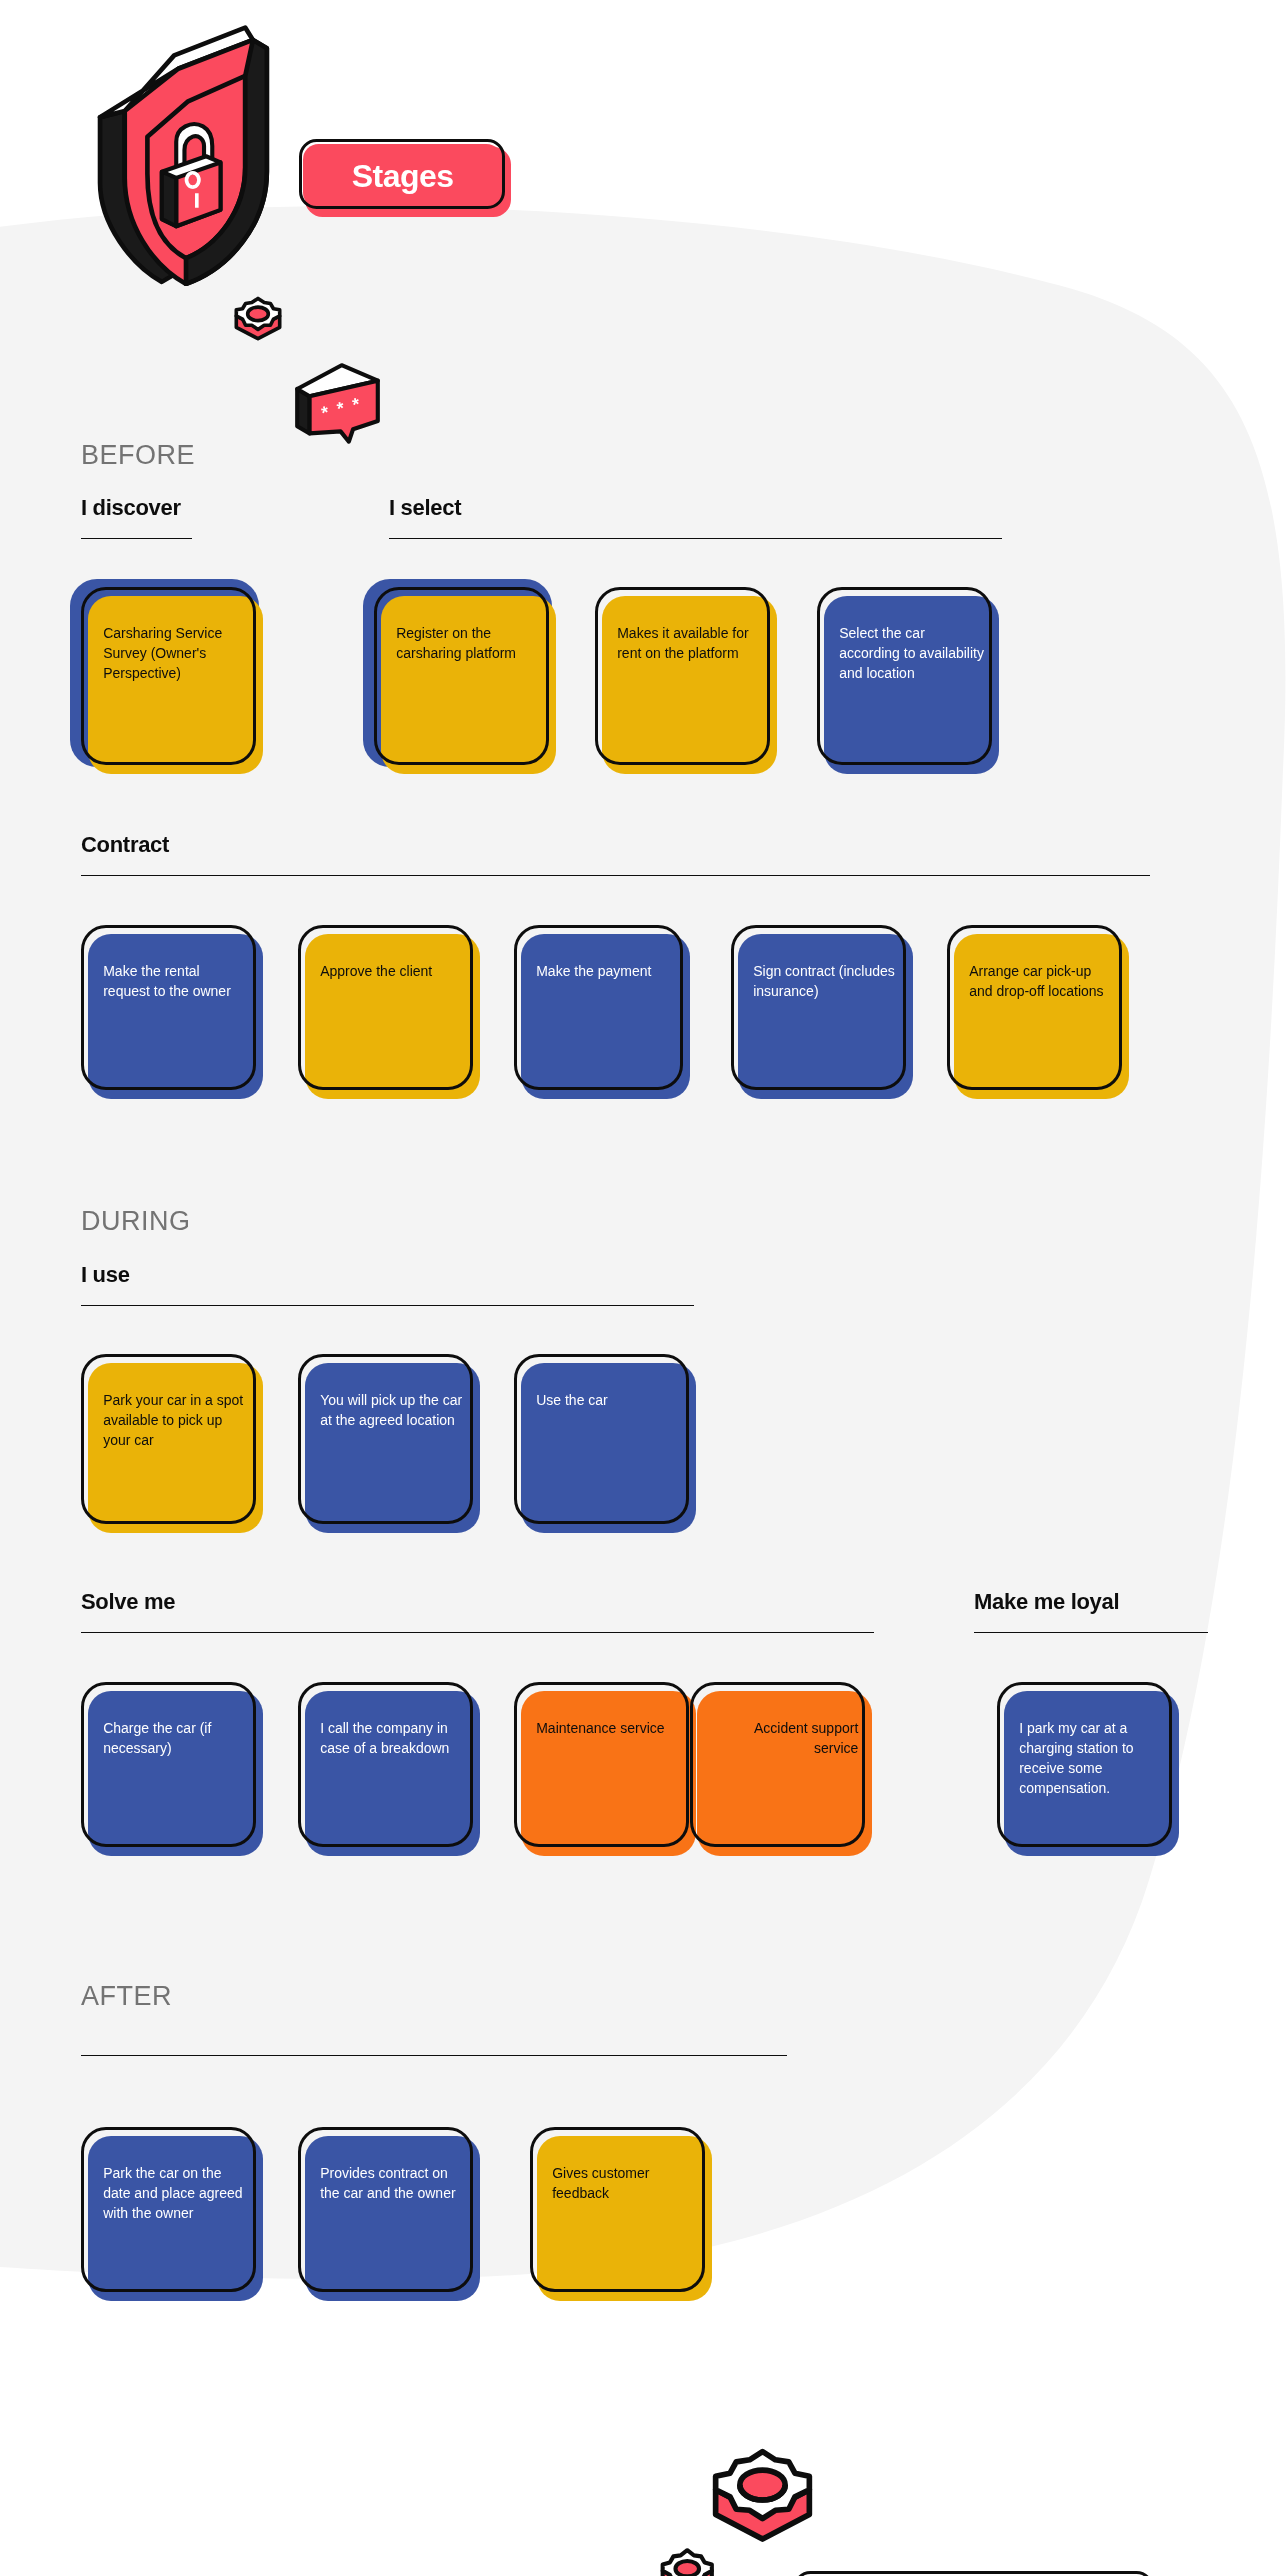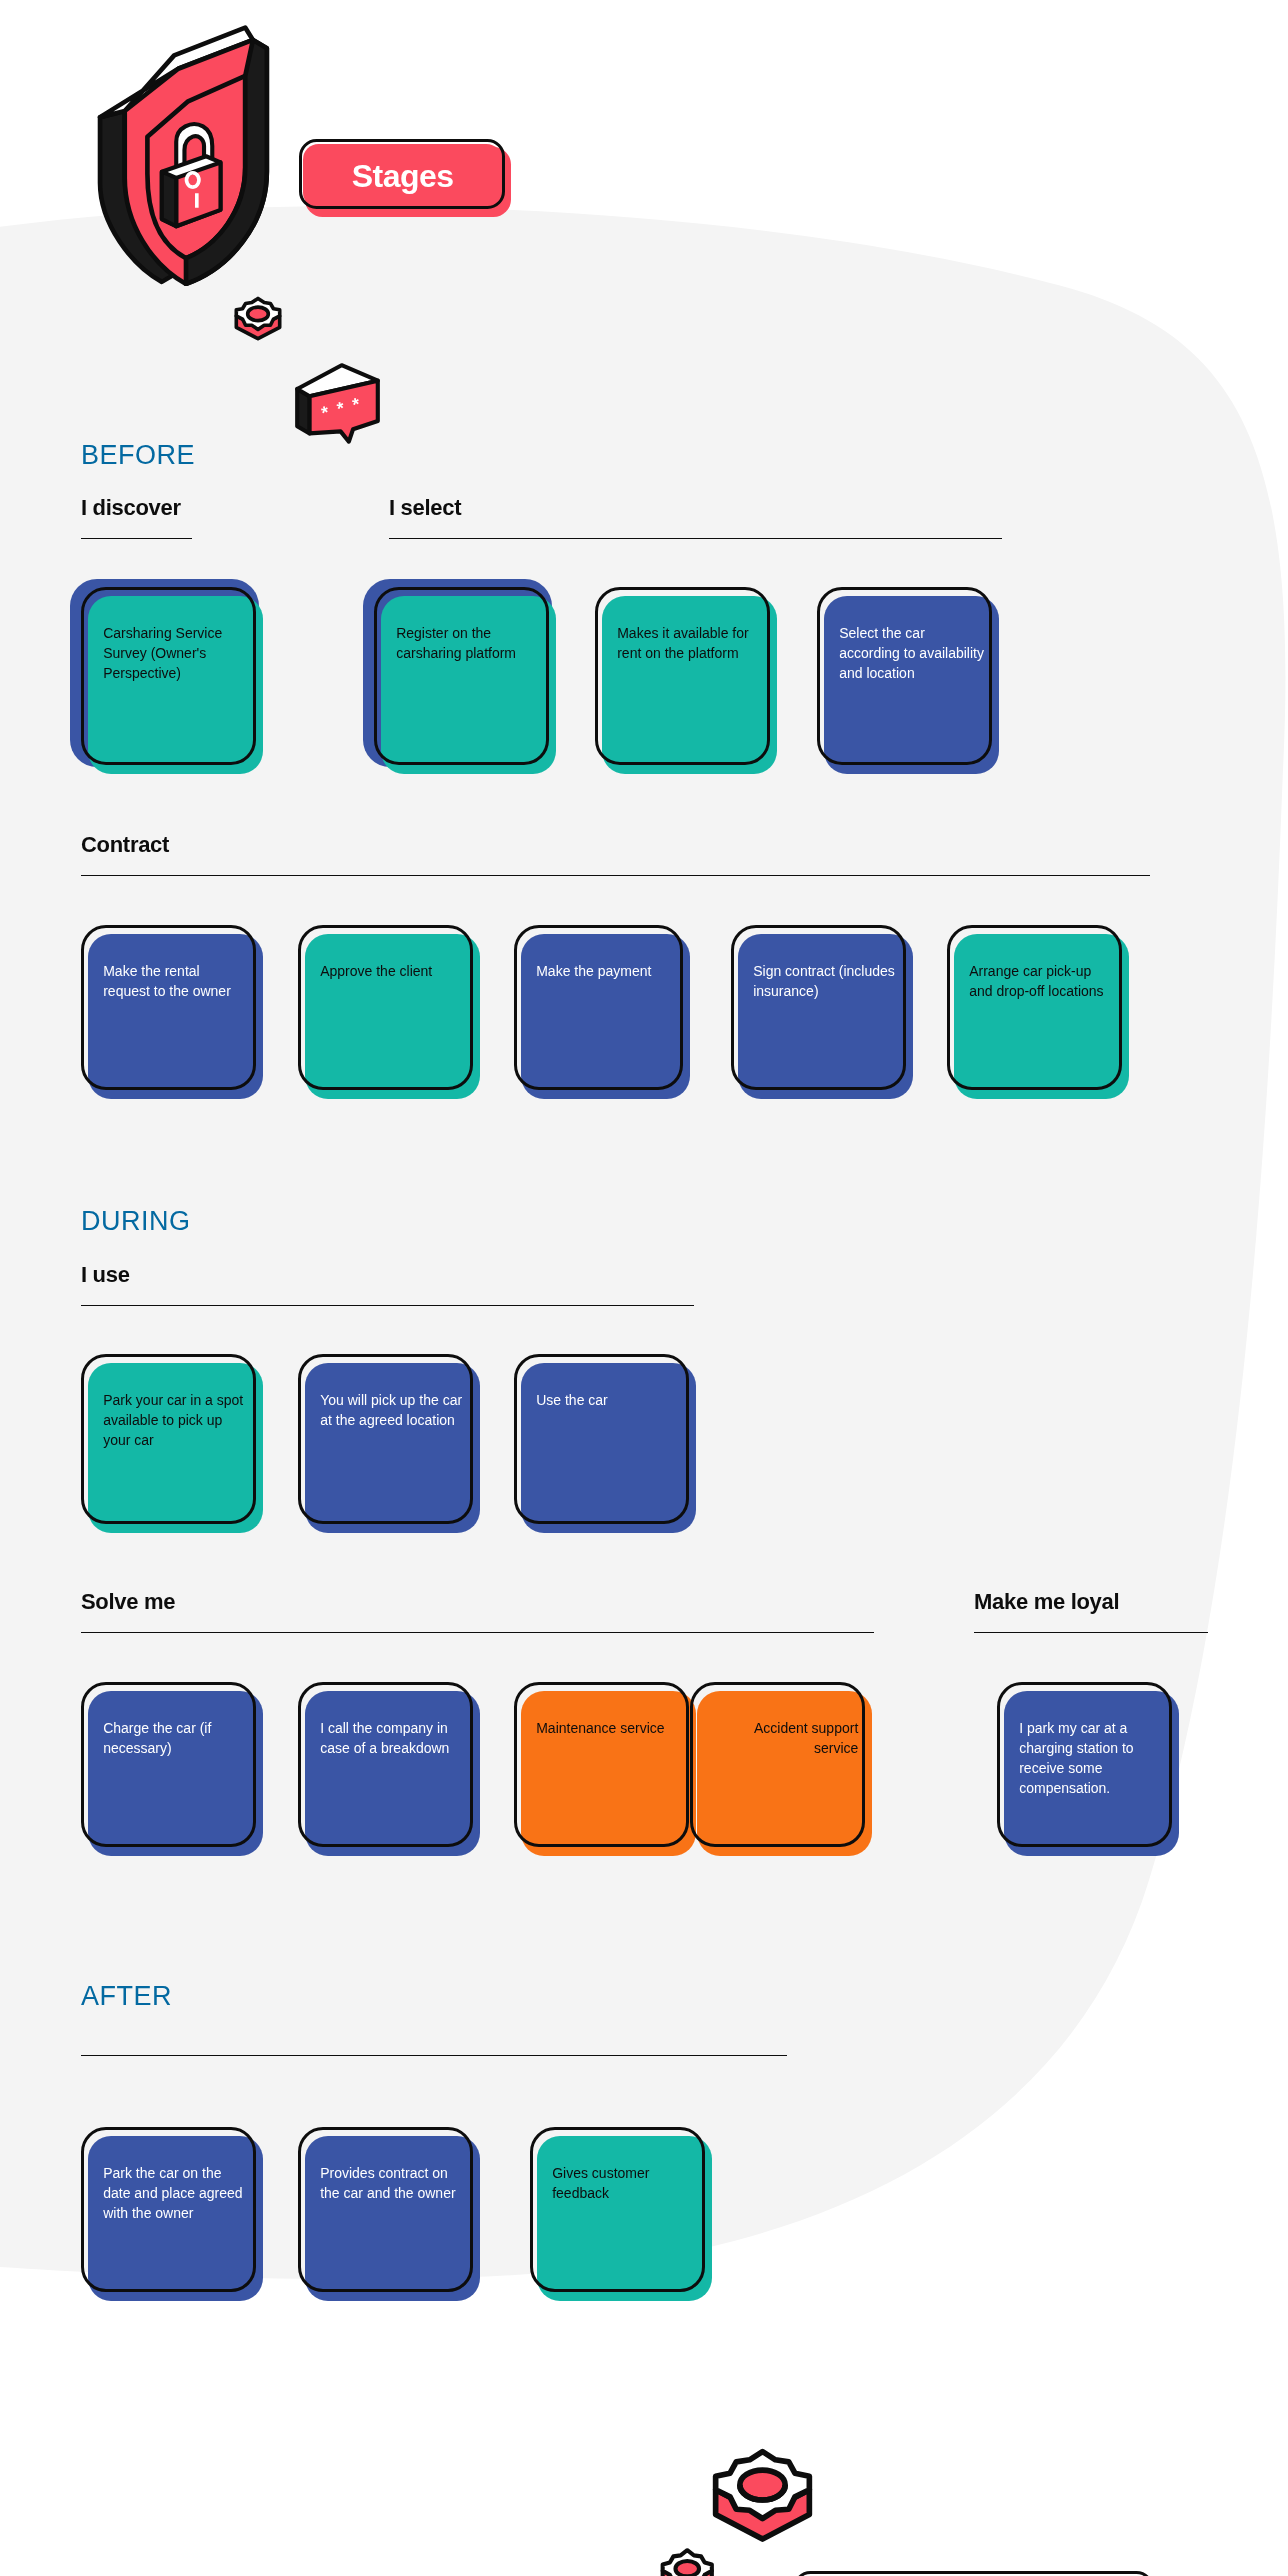--- a/index.html
+++ b/index.html
@@ -43,21 +43,21 @@
   }
 
   
   #journey-pill {
     position:absolute; left:793px; top:2571px; width:361px; height:137px; z-index:4;
   }
   #journey-pill .pill-outline { width:361px; height:137px; border-radius:17.5px; }
 
   
   .stage-kicker {
-    position:absolute; z-index:5; color:#0369a1;
+    position:absolute; z-index:5; color:#737373;
     font-size:27px; font-weight:400; letter-spacing:0.5px;
   }
   #kicker-before { left:81px; top:440px; }
   #kicker-during { left:81px; top:1206px; }
   #kicker-after  { left:81px; top:1981px; }
 
   
   .group-head { position:absolute; z-index:5; }
   .group-head .gh-title {
     display:block; font-size:22px; font-weight:bold; color:#0d0d0d;
@@ -95,21 +95,21 @@
   .card-face {
     position:absolute; left:6.7px; top:9.3px; width:100%; height:100%;
     border-radius:23px; z-index:1;
     padding:28px 13.4px 0 15.5px;
   }
   .card-face p {
     font-size:14px; line-height:1.42; font-weight:400;
   }
   .face-blue   { background:#3A55A5; }
   .face-blue   p { color:#ffffff; }
-  .face-teal   { background:#14b8a6; }
+  .face-teal   { background:#eab308; }
   .face-teal   p { color:#0d0d0d; }
   .face-yellow { background:#f97316; }
   .face-yellow p { color:#0d0d0d; }
 </style>
 </head>
 <body>
 
 <svg id="bg-blob" viewBox="0 0 2500 5510" aria-hidden="true">
   <path d="M 0 440
            C 600 360, 1500 400, 2080 560

